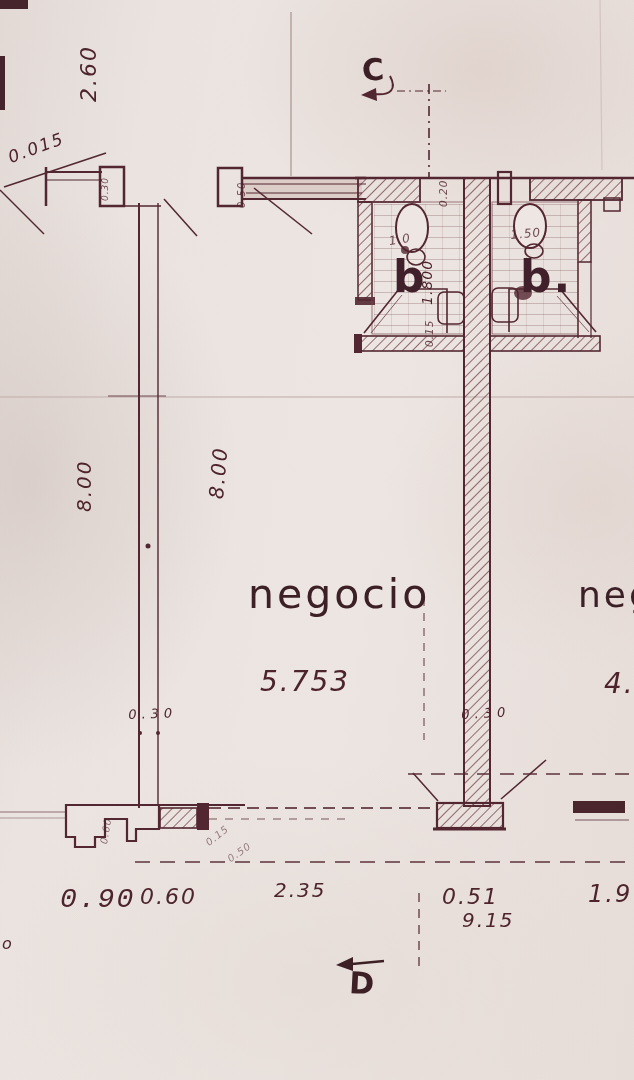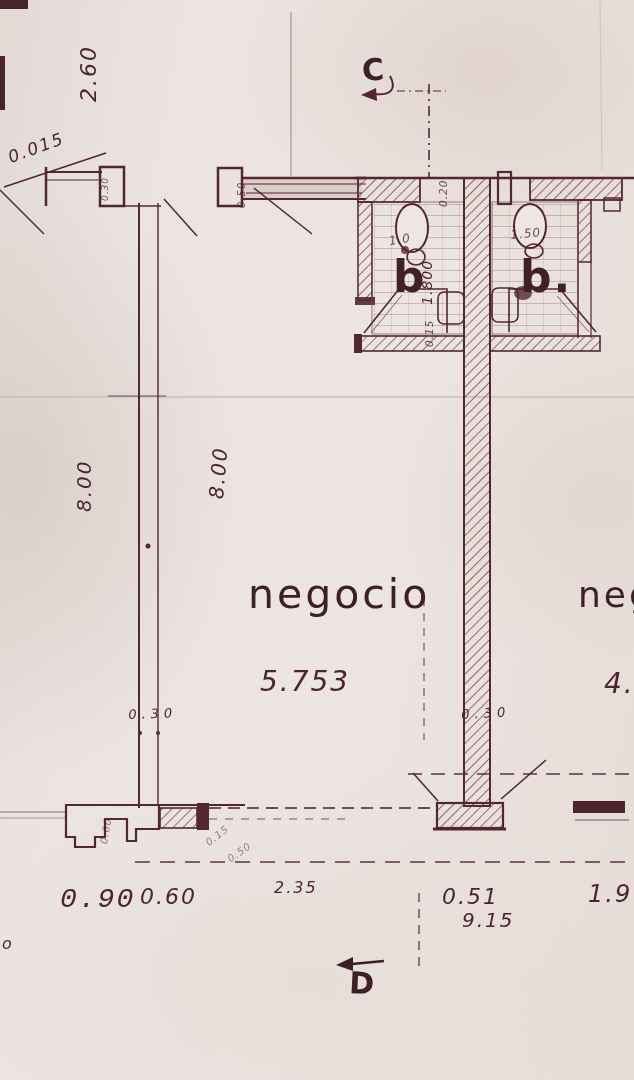--- a/index.html
+++ b/index.html
@@ -208,21 +208,21 @@
 
   <div class="lbl" style="left:128px;top:708px;font-size:13px;letter-spacing:5px;transform:rotate(-2deg);">0.30</div>
   <div class="lbl" style="left:461px;top:708px;font-size:13px;letter-spacing:5px;transform:rotate(-3deg);">0.30</div>
 
   <div class="lbl tiny" style="left:99px;top:843px;font-size:10px;transform:rotate(-80deg);opacity:.6;">0.60</div>
   <div class="lbl tiny" style="left:204px;top:840px;font-size:10px;transform:rotate(-38deg);opacity:.55;">0.15</div>
   <div class="lbl tiny" style="left:226px;top:856px;font-size:10px;transform:rotate(-35deg);opacity:.55;">0.50</div>
 
   <div class="lbl" style="left:60px;top:886px;font-size:28px;font-family:Liberation Mono, monospace;">0.90</div>
   <div class="lbl" style="left:140px;top:886px;font-size:22px;">0.60</div>
-  <div class="lbl" style="left:274px;top:880px;font-size:16px;">2.35</div>
+  <div class="lbl" style="left:274px;top:880px;font-size:20px;">2.35</div>
   <div class="lbl" style="left:442px;top:886px;font-size:22px;">0.51</div>
   <div class="lbl" style="left:462px;top:910px;font-size:20px;">9.15</div>
   <div class="lbl" style="left:588px;top:882px;font-size:24px;">1.9</div>
 
   <div class="lbl marker" style="left:350px;top:968px;font-size:30px;transform:rotate(3deg);">D</div>
 
   <div class="lbl" style="left:2px;top:936px;font-size:16px;">o</div>
 </div>
 
 </body></html>

